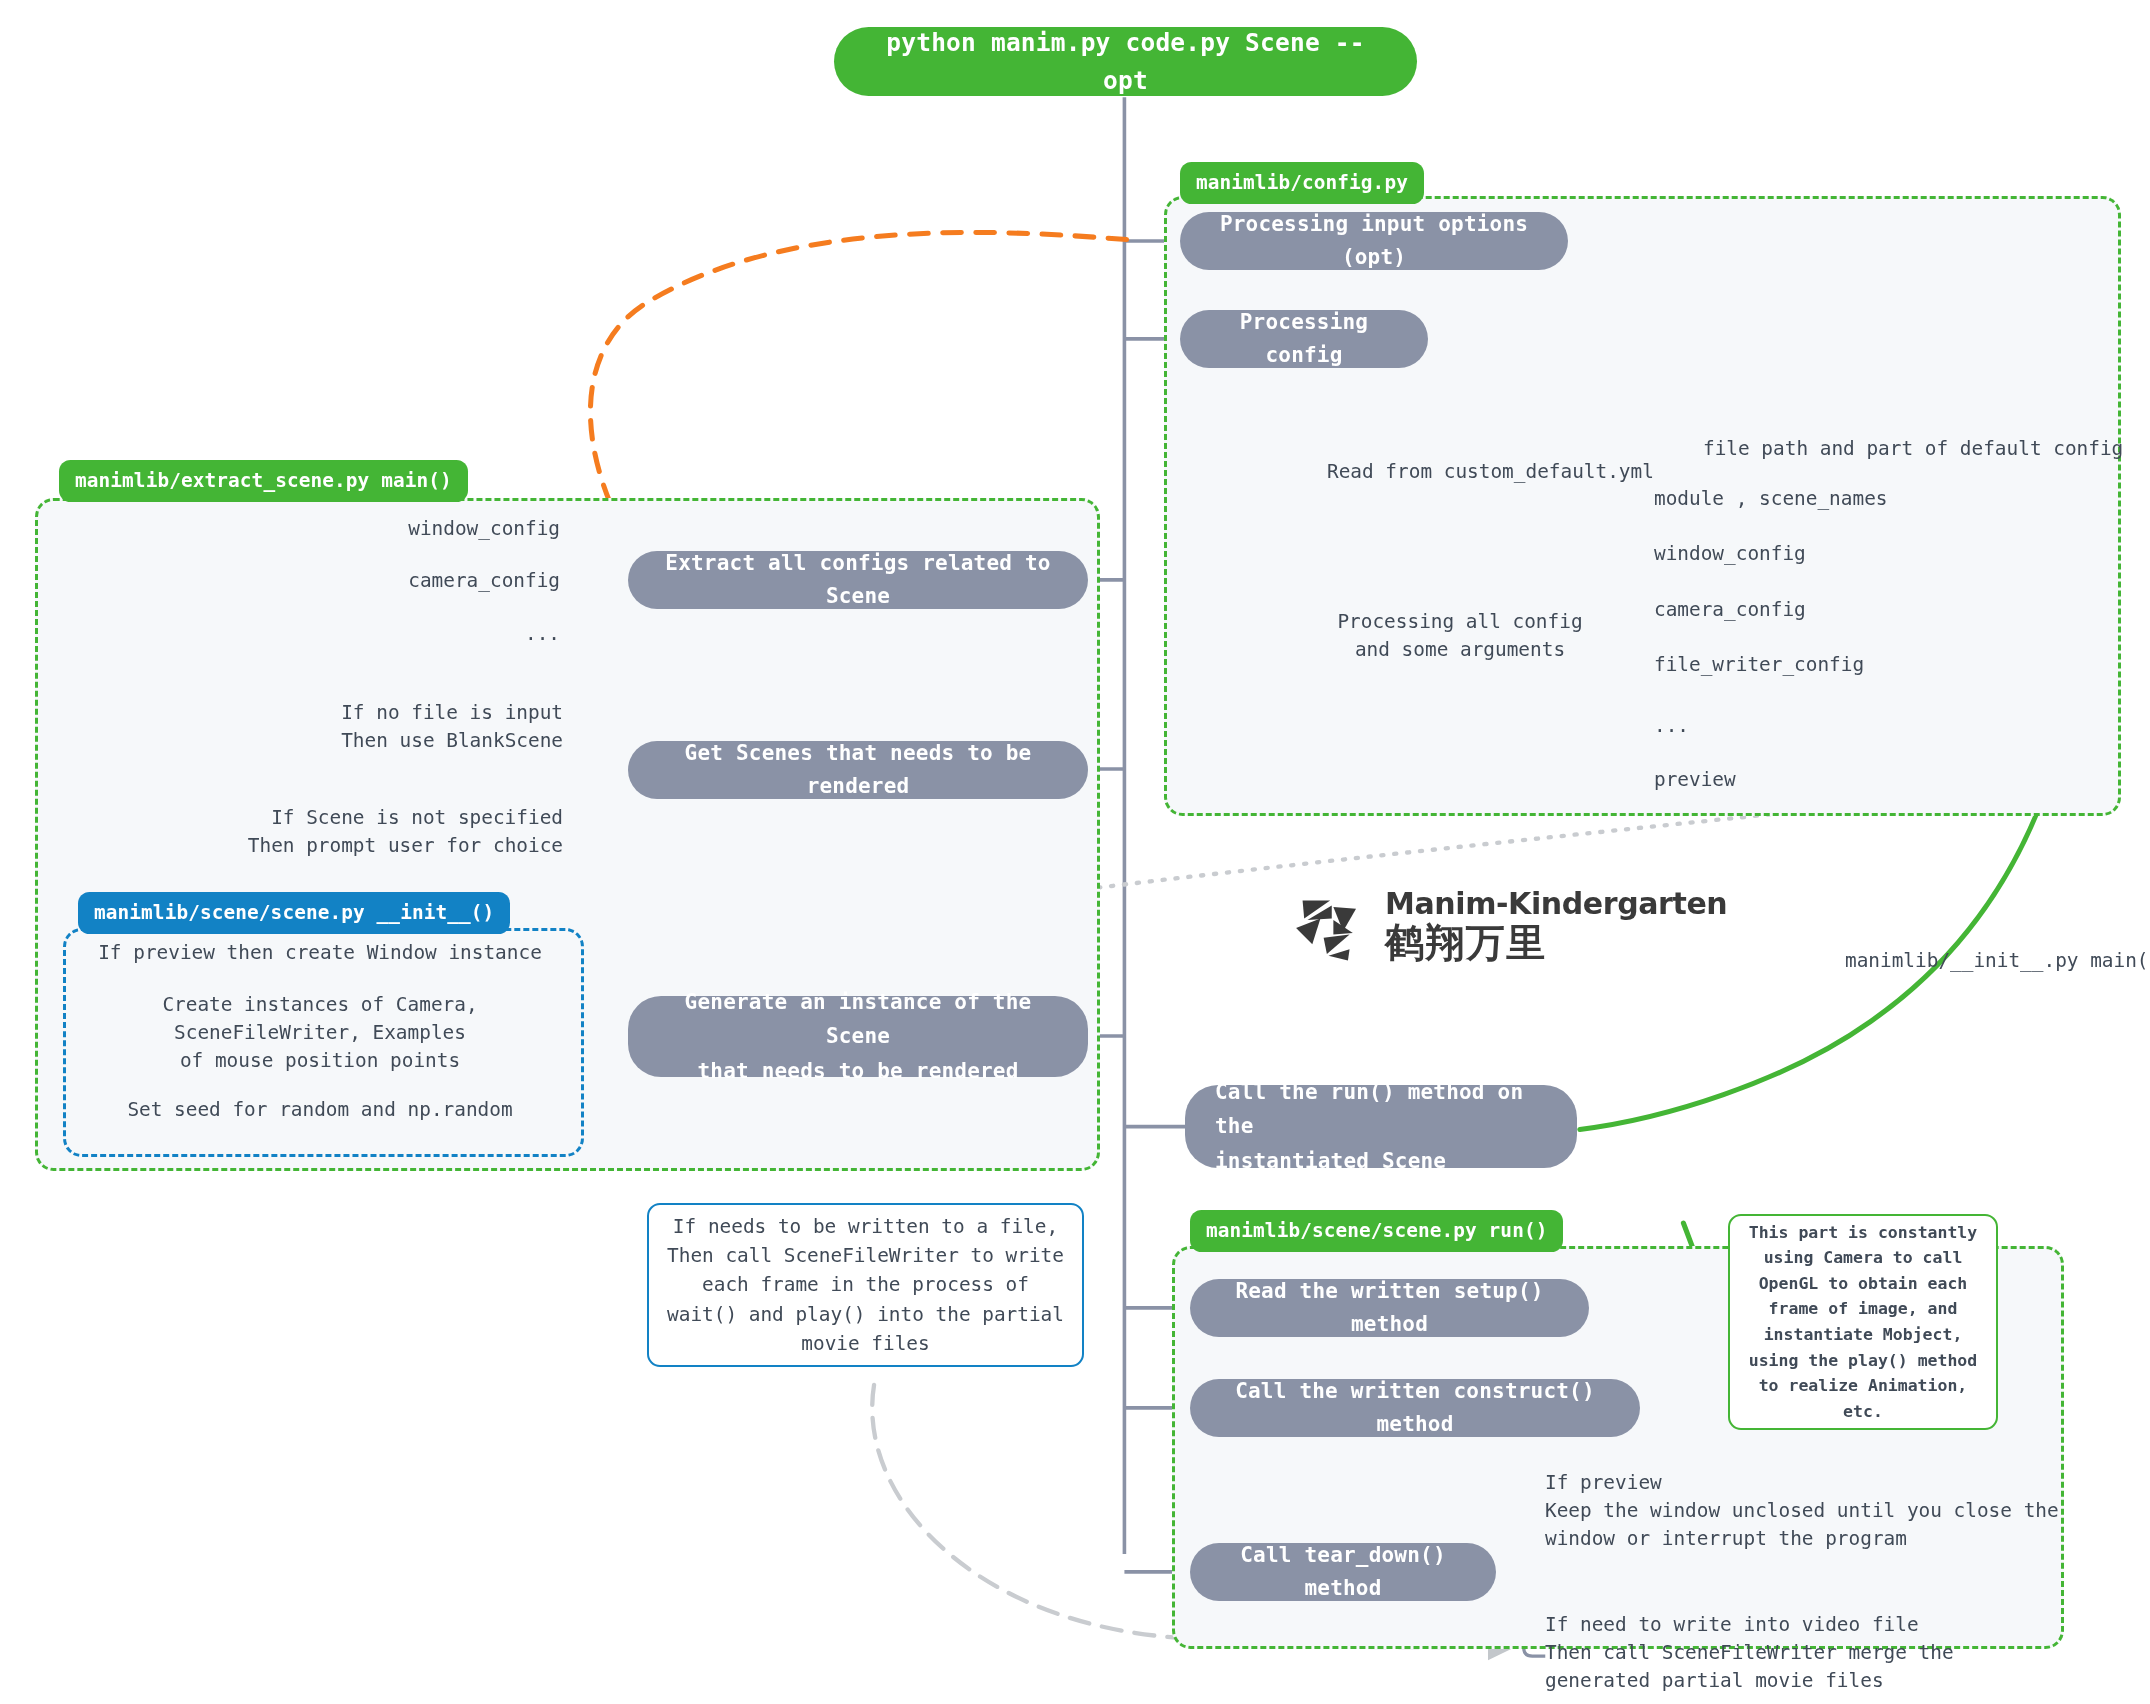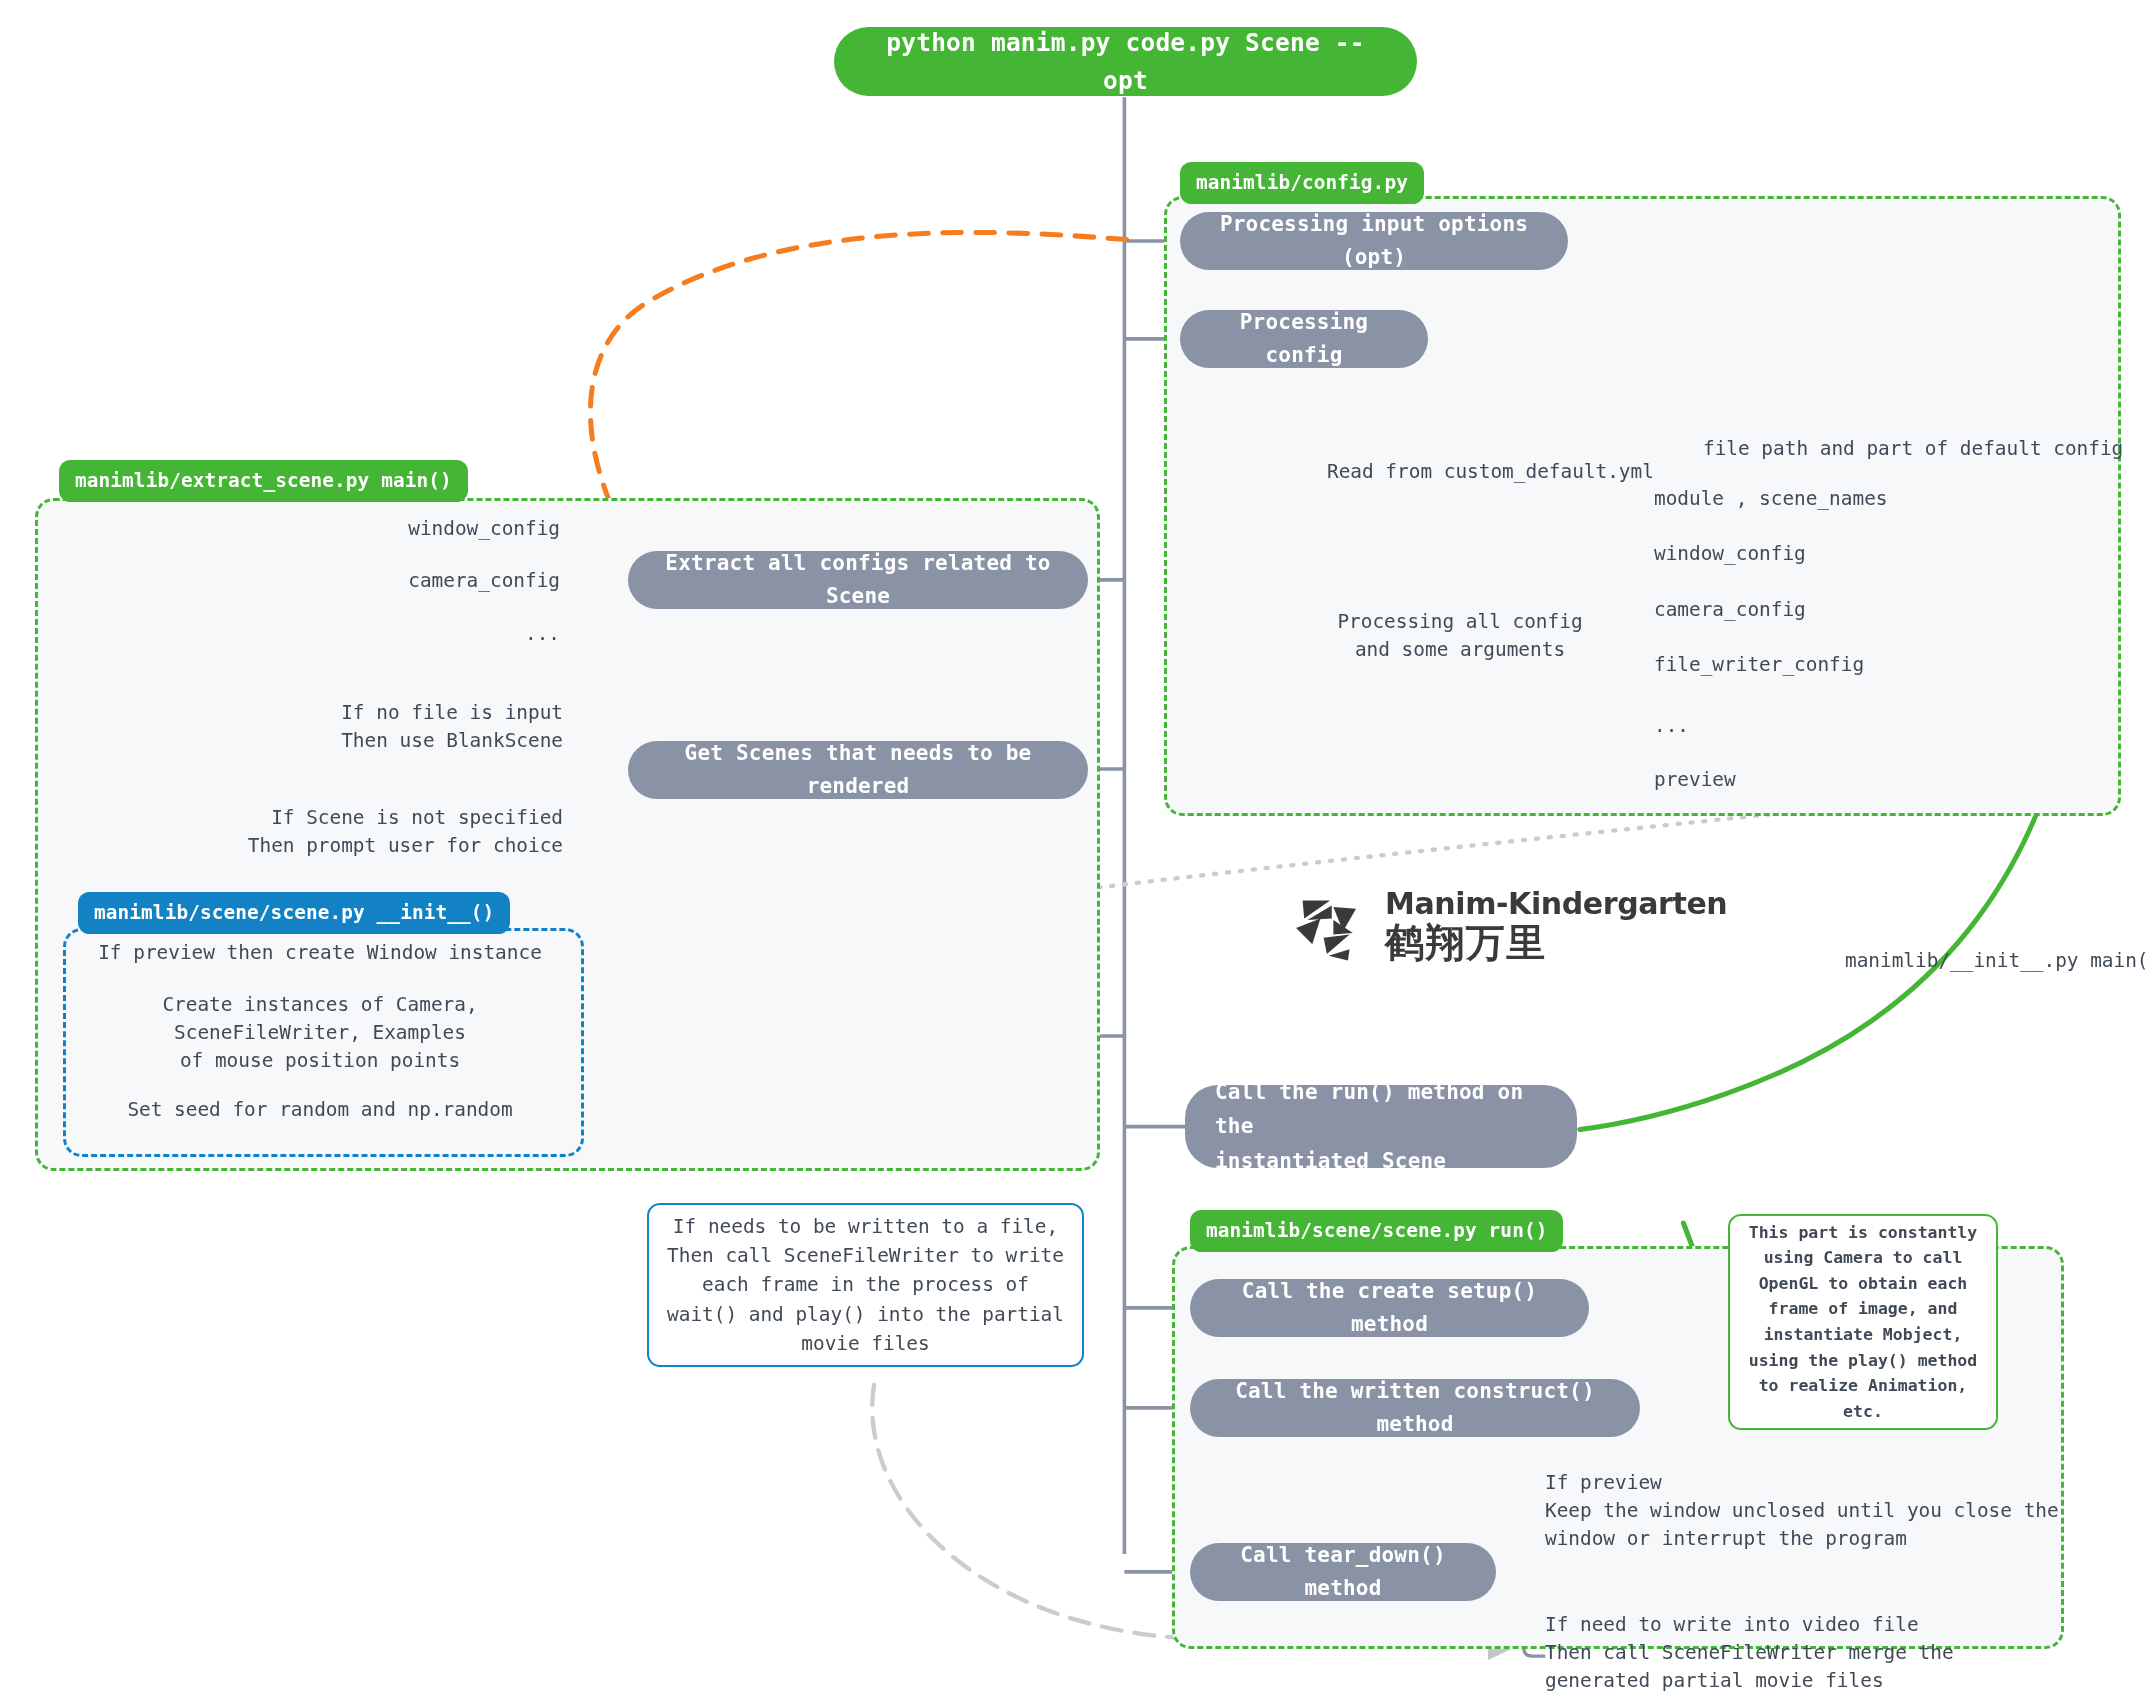--- a/index.html
+++ b/index.html
@@ -248,20 +248,22 @@
 
   <div class="pill gray" style="left:628px; top:551px; width:460px; height:58px;">Extract all configs related to Scene</div>
 
   <div class="note right" style="left:216px; top:699px; width:347px;">If no file is input
 Then use BlankScene</div>
   <div class="note right" style="left:216px; top:804px; width:347px;">If Scene is not specified
 Then prompt user for choice</div>
 
   <div class="pill gray" style="left:628px; top:741px; width:460px; height:58px;">Get Scenes that needs to be rendered</div>
 
+  <div class="pill gray multiline" style="left:628px; top:996px; width:460px; height:81px; white-space:pre-line;">Generate an instance of the Scene
+that needs to be rendered</div>
 
   <div class="panel blue" style="left:63px; top:928px; width:521px; height:229px;"></div>
   <div class="panel-tag blue" style="left:78px; top:892px;">manimlib/scene/scene.py __init__()</div>
 
   <div class="note center" style="left:79px; top:939px; width:482px;">If preview then create Window instance</div>
   <div class="note center" style="left:79px; top:991px; width:482px;">Create instances of Camera,
 SceneFileWriter, Examples
 of mouse position points</div>
   <div class="note center" style="left:79px; top:1096px; width:482px;">Set seed for random and np.random</div>
 
@@ -270,21 +272,21 @@
 
   <div class="callout blue" style="left:647px; top:1203px; width:437px; height:164px;">If needs to be written to a file,
 Then call SceneFileWriter to write
 each frame in the process of
 wait() and play() into the partial
 movie files</div>
 
   <div class="panel green" style="left:1172px; top:1246px; width:892px; height:403px;"></div>
   <div class="panel-tag green" style="left:1190px; top:1210px;">manimlib/scene/scene.py run()</div>
 
-  <div class="pill gray" style="left:1190px; top:1279px; width:399px; height:58px;">Call the create setup() method</div>
+  <div class="pill gray" style="left:1190px; top:1279px; width:399px; height:58px;">Read the written setup() method</div>
   <div class="pill gray" style="left:1190px; top:1379px; width:450px; height:58px;">Call the written construct() method</div>
   <div class="pill gray" style="left:1190px; top:1543px; width:306px; height:58px;">Call tear_down() method</div>
 
   <div class="note left" style="left:1545px; top:1469px;">If preview
 Keep the window unclosed until you close the
 window or interrupt the program</div>
   <div class="note left" style="left:1545px; top:1611px;">If need to write into video file
 Then call SceneFileWriter merge the
 generated partial movie files</div>
 

